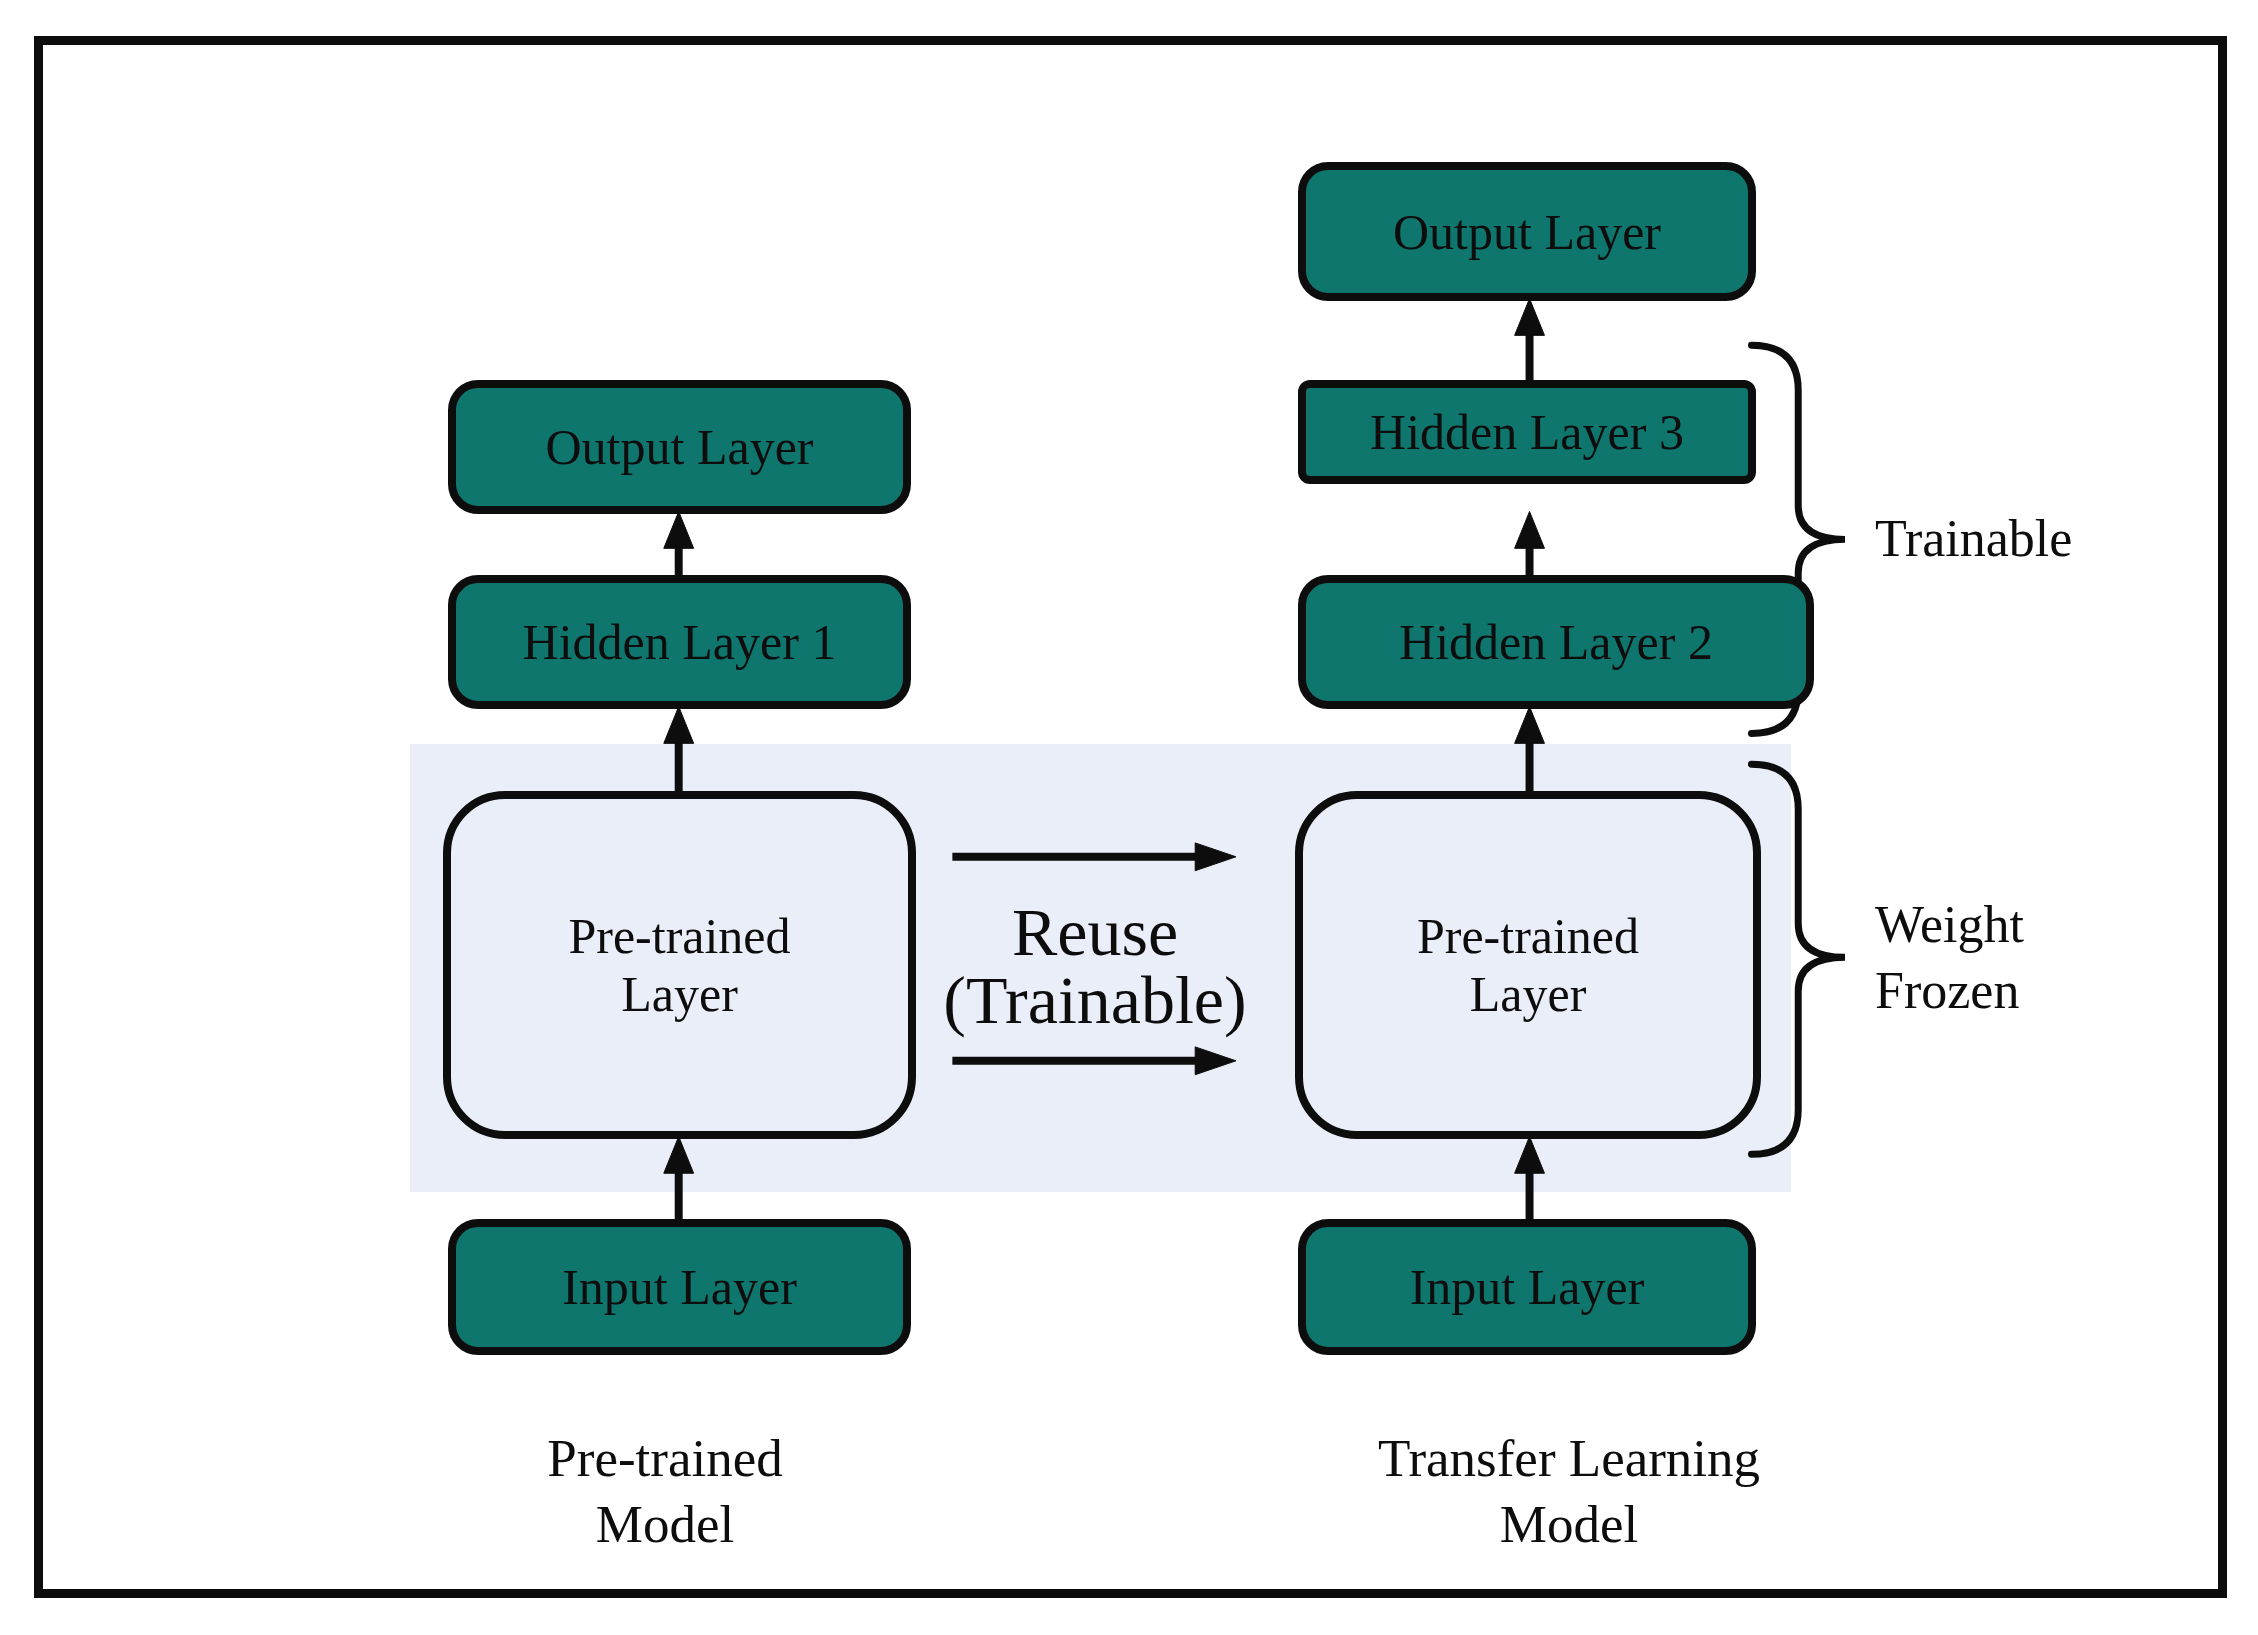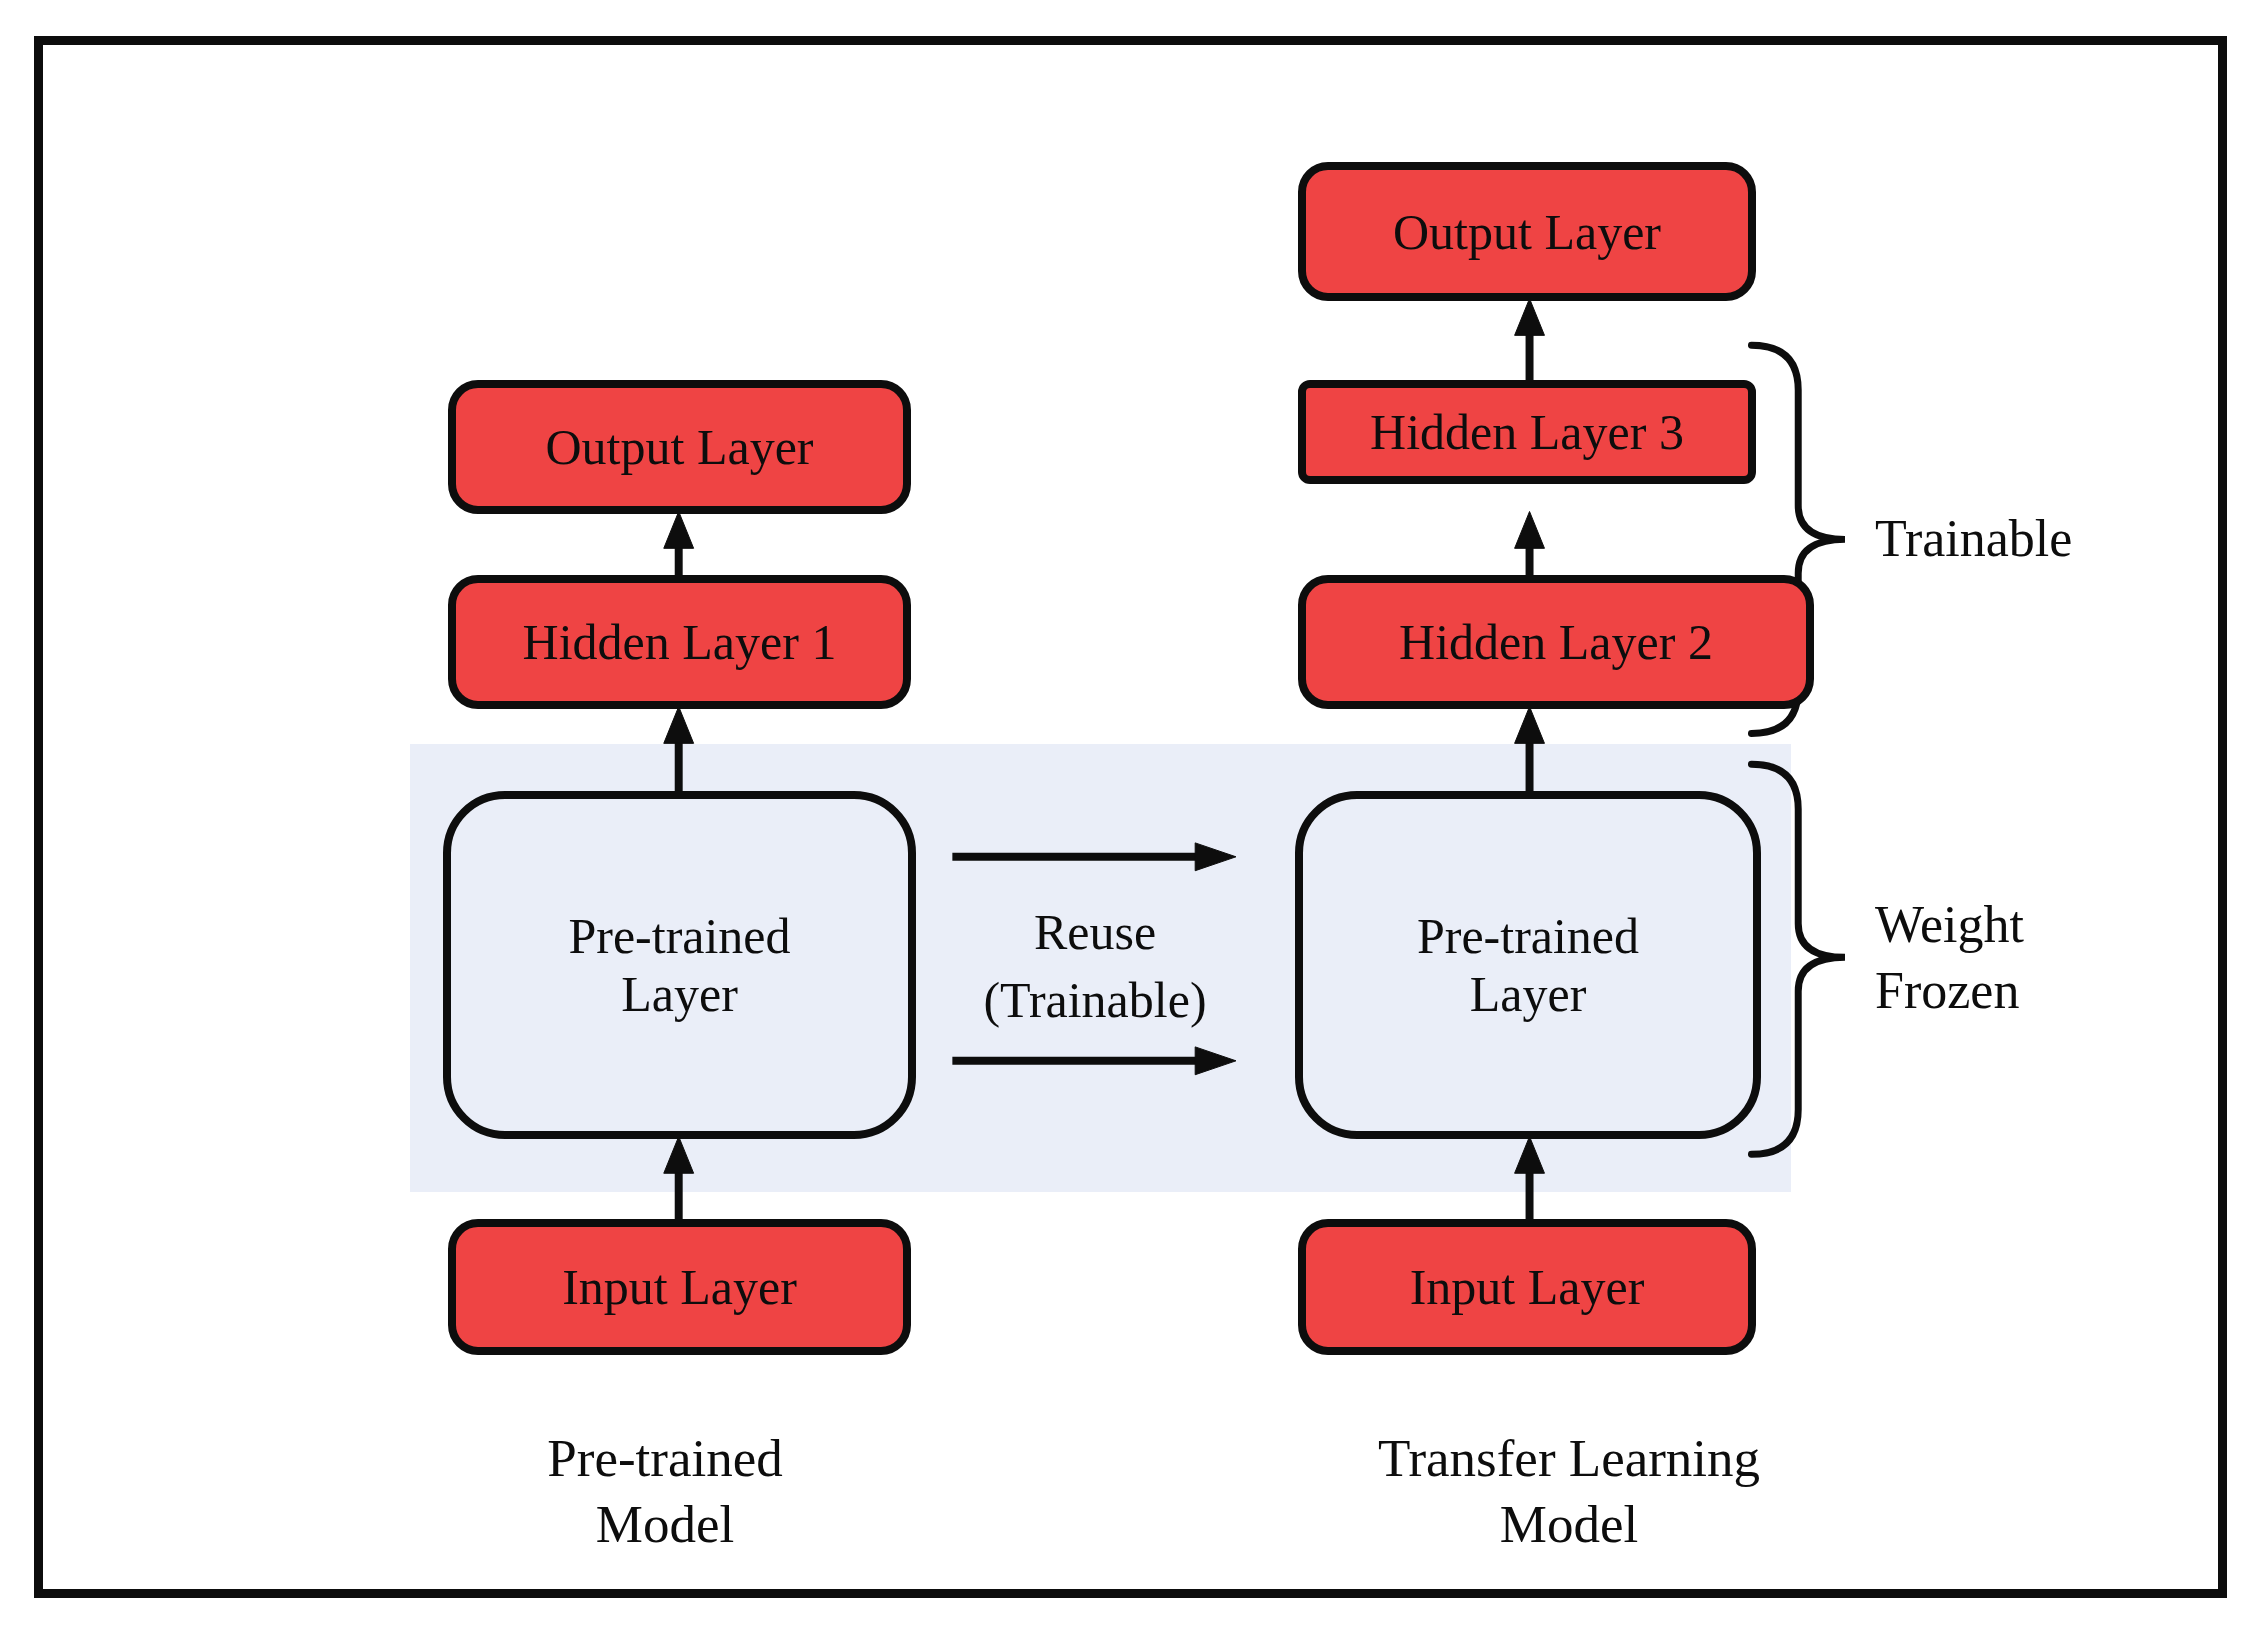--- a/index.html
+++ b/index.html
@@ -30,21 +30,21 @@
     position: absolute;
     left: 0; top: 0;
     width: 2259px; height: 1636px;
     pointer-events: none;
   }
   .box {
     position: absolute;
     box-sizing: border-box;
     border: 8px solid #0d0d0d;
     border-radius: 30px;
-    background: #ef4444;
+    background: #0f766e;
     display: flex;
     flex-direction: column;
     align-items: center;
     justify-content: center;
     font-size: 50px;
     line-height: 58px;
     text-align: center;
     white-space: nowrap;
   }
   .box.big {
@@ -57,21 +57,21 @@
     text-align: center;
     font-size: 53px;
     line-height: 66px;
     white-space: nowrap;
   }
   .transfer-label {
     position: absolute;
     left: 1095px; top: 898px;
     transform: translateX(-50%);
     text-align: center;
-    font-size: 50px;
+    font-size: 68px;
     line-height: 68px;
     white-space: nowrap;
   }
   .annotation {
     position: absolute;
     font-size: 52px;
     line-height: 66px;
     white-space: nowrap;
   }
   .annotation.trainable { left: 1875px; top: 506px; text-align: right; }

